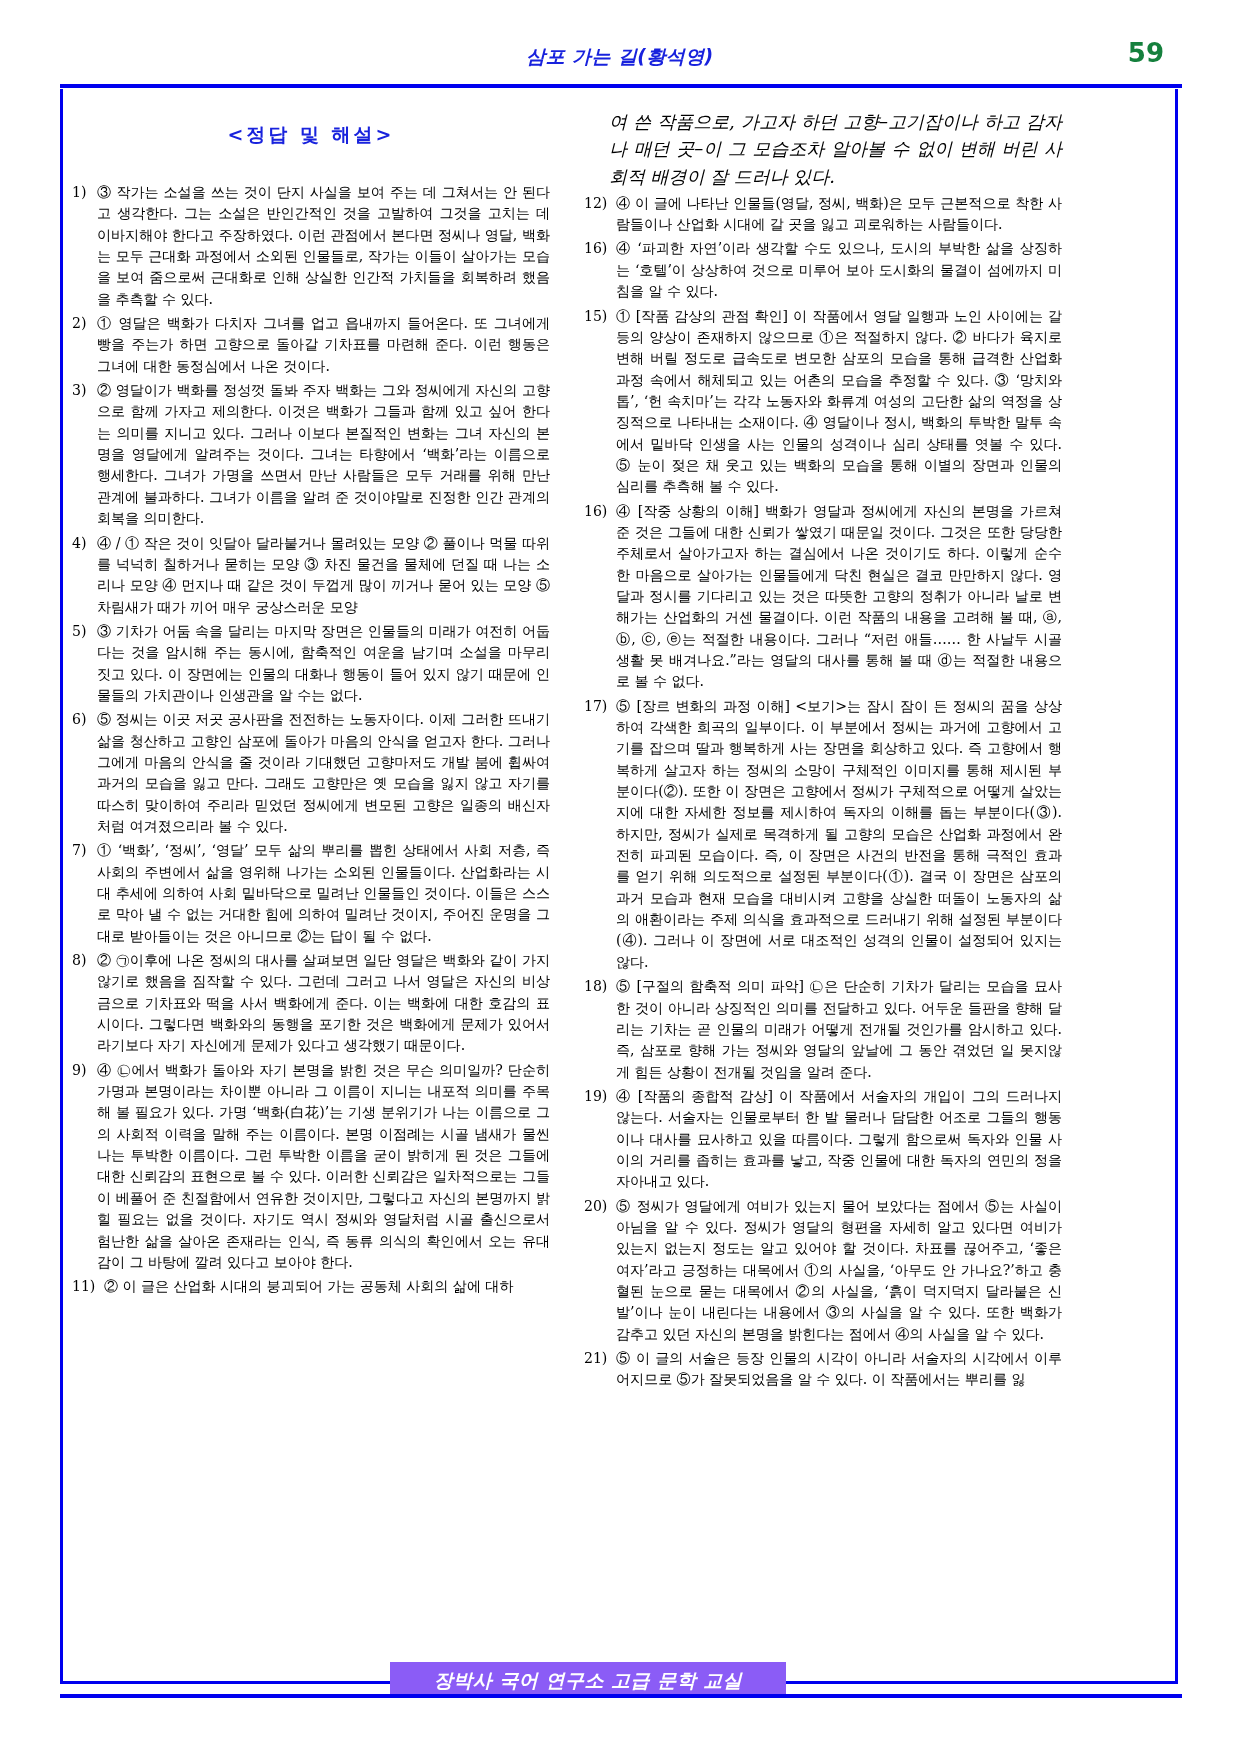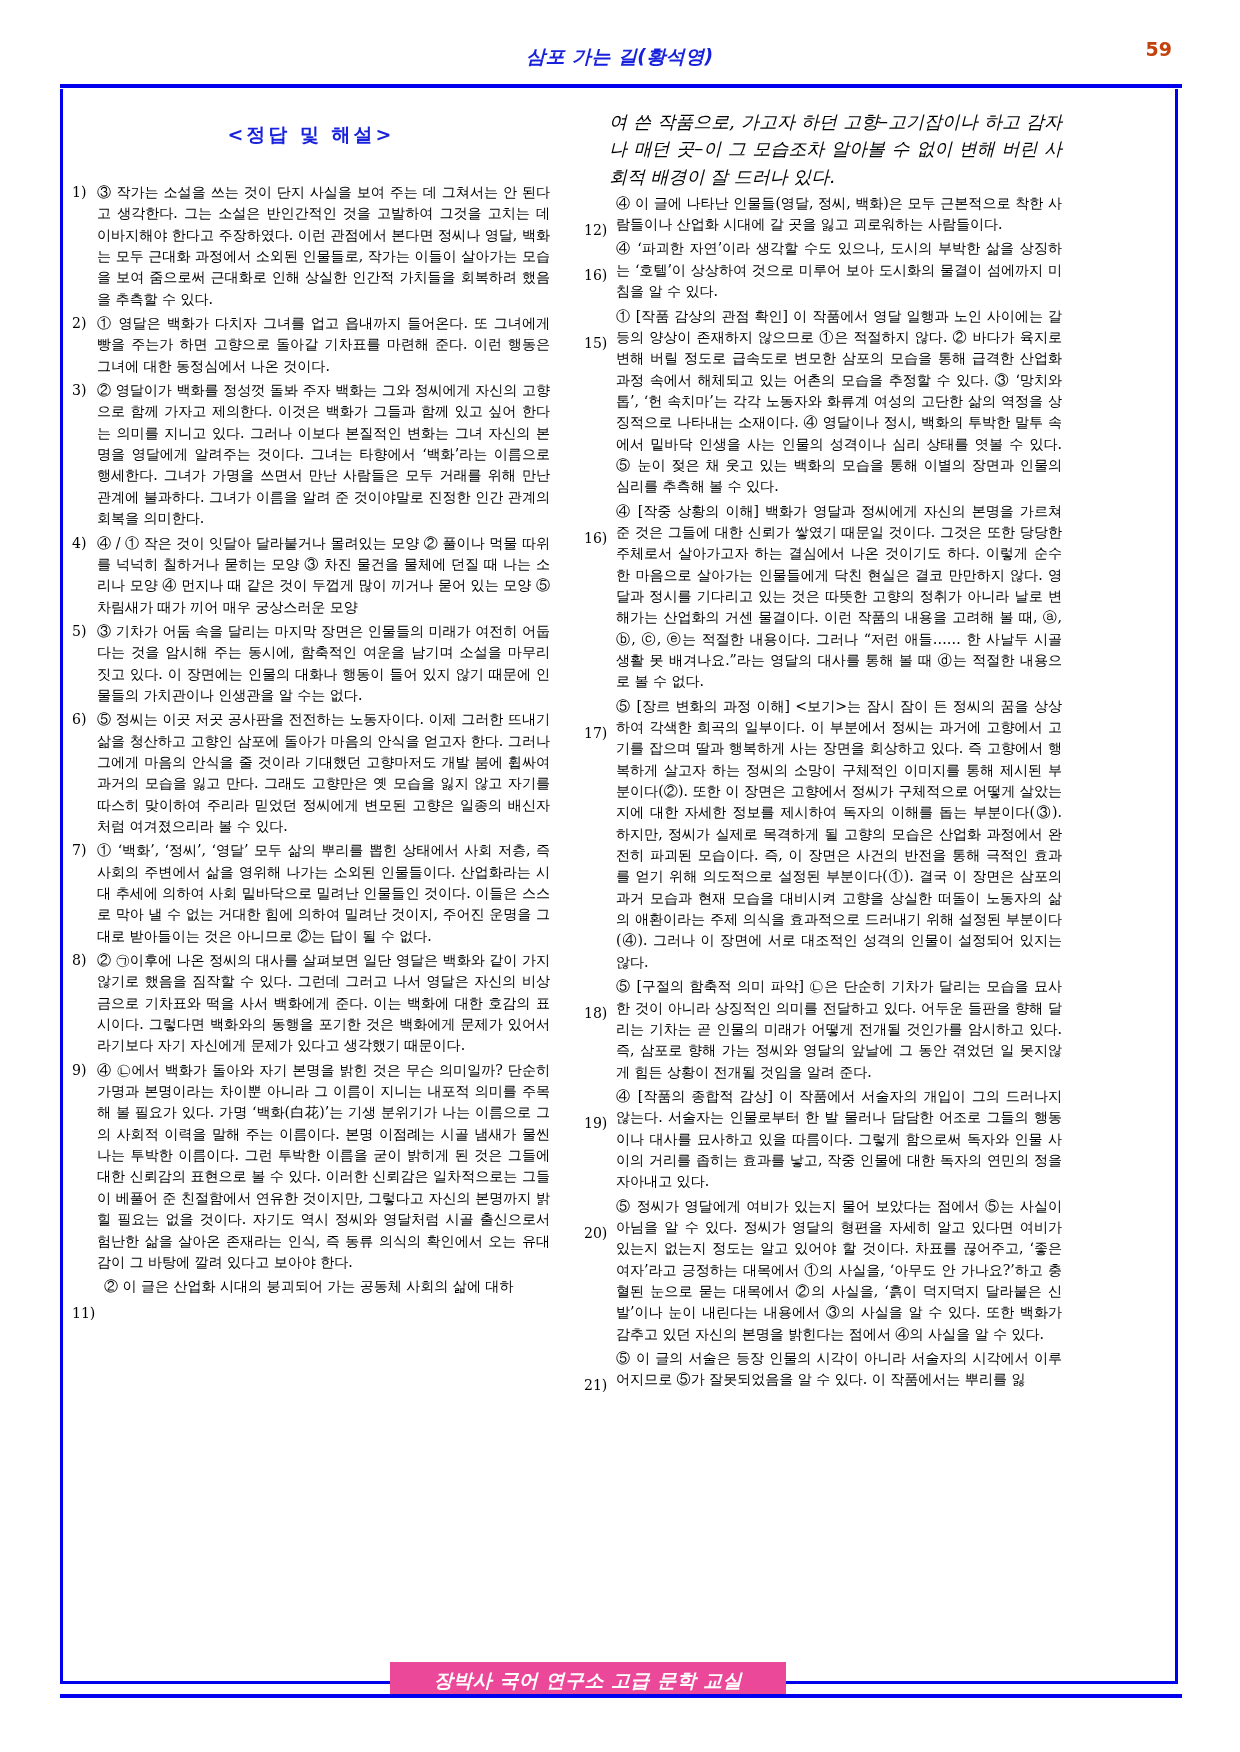--- a/index.html
+++ b/index.html
@@ -39,26 +39,26 @@
     text-align: center;
     font-family: "DejaVu Sans", "Liberation Sans", sans-serif;
     font-size: 19px;
     font-weight: bold;
     font-style: italic;
     color: #1822dd;
     letter-spacing: 0.4px;
   }
   .header-pageno {
     position: absolute;
-    right: 8px;
+    right: 16px;
     top: -6px;
     font-family: "DejaVu Sans", "Liberation Sans", sans-serif;
-    font-size: 19px;
-    font-weight: bold;
-    color: #c2410c;
+    font-size: 26px;
+    font-weight: bold;
+    color: #15803d;
   }
   .header-rule {
     position: absolute;
     left: 60px;
     top: 84px;
     width: 1122px;
     height: 4px;
     background: #0000ee;
   }
 
@@ -119,21 +119,21 @@
   }
   .ans .num {
     position: absolute;
     left: 0;
     top: 0;
     width: 25px;
     text-align: left;
     font-size: 14.1px;
   }
   .ans.num-wide { padding-left: 32px; }
-  .ans.num-wide .num { width: 32px; margin-top: 27px; }
+  .ans.num-wide .num { width: 32px; }
 
   .ans-body { display: block; }
 
   
   .cont {
     padding-left: 25px;
     margin: 8px 0 3px 0;
     font-size: 18px;
     line-height: 1.515;
     text-align: justify;
@@ -143,21 +143,21 @@
     font-style: italic;
   }
 
   
   .footer-banner {
     position: absolute;
     left: 390px;
     top: 1662px;
     width: 396px;
     height: 36px;
-    background: #ec4899;
+    background: #8b5cf6;
   }
   .footer-banner-text {
     position: absolute;
     left: 0;
     top: 0;
     width: 396px;
     height: 36px;
     line-height: 36px;
     text-align: center;
     color: #ffffff;

